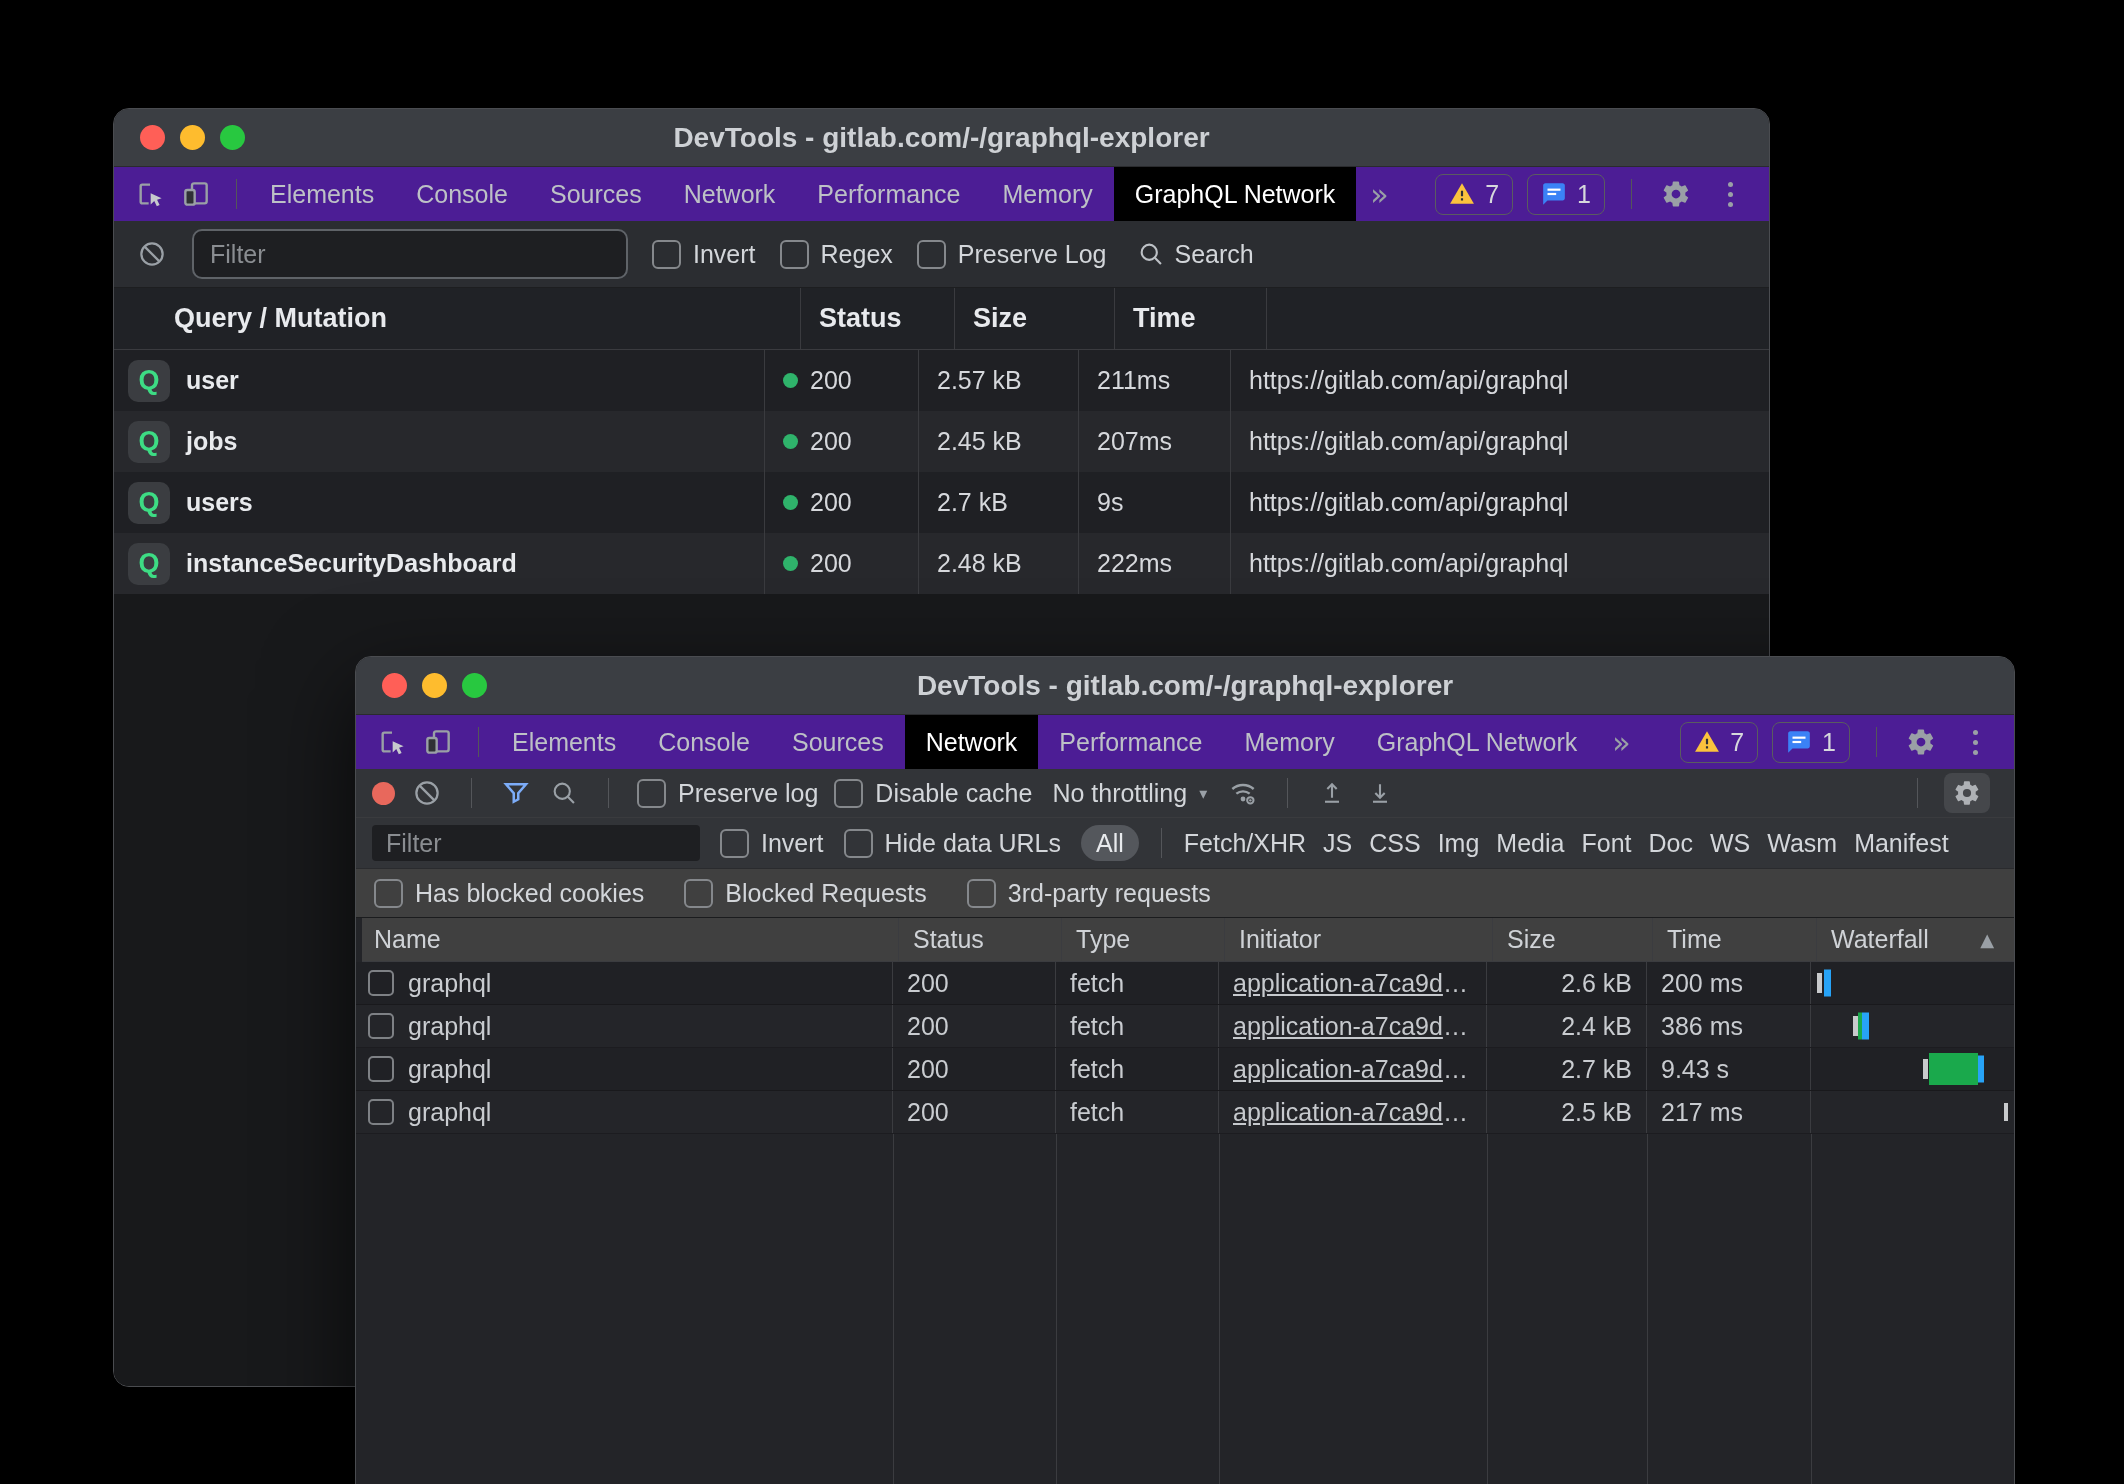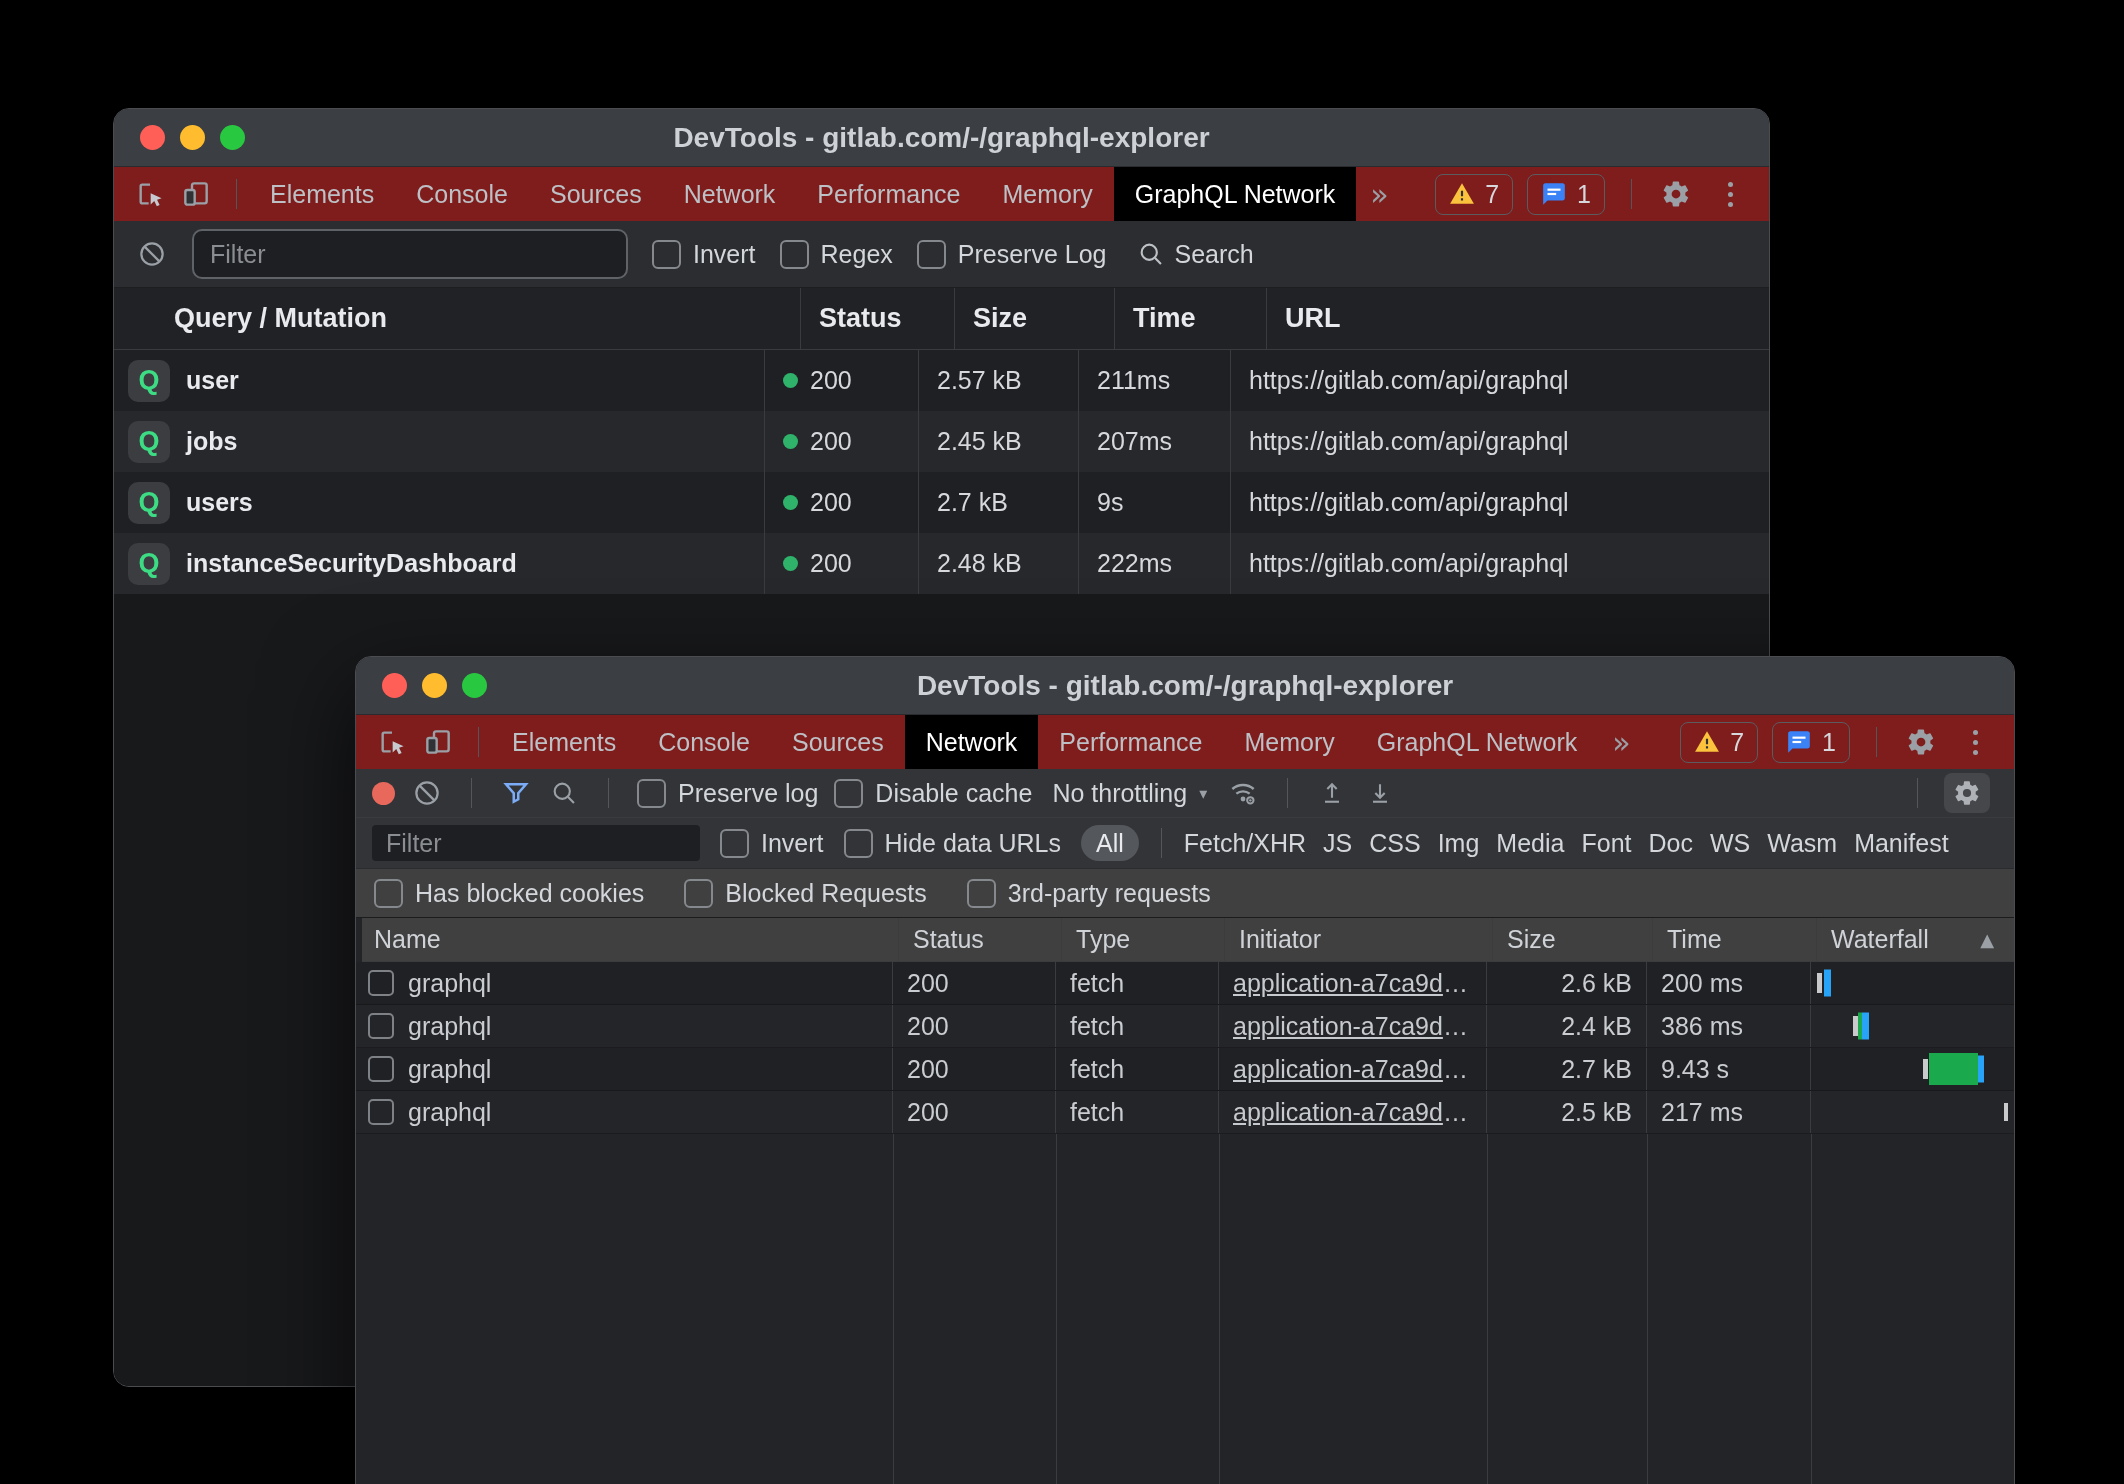--- a/index.html
+++ b/index.html
@@ -8,21 +8,21 @@
 
   
   .window{position:absolute;border-radius:16px;overflow:hidden;background:#232428;
     box-shadow:0 30px 90px rgba(0,0,0,.7);border:1px solid #4a4c50;display:flex;flex-direction:column;}
   .titlebar{height:57px;flex:0 0 57px;background:#3b3e43;position:relative;display:flex;align-items:center;border-bottom:1px solid #2a2b2e;}
   .lights{position:absolute;left:26px;top:0;height:100%;display:flex;align-items:center;gap:15px;}
   .light{width:25px;height:25px;border-radius:50%;}
   .light.red{background:#ff5f57;} .light.yellow{background:#febc2e;} .light.green{background:#28c840;}
   .wtitle{position:absolute;left:0;right:0;text-align:center;font-size:28px;font-weight:bold;color:#ced1d5;}
 
-  .tabbar{height:54px;flex:0 0 54px;background:#7f1d1d;display:flex;align-items:center;padding:0 18px;}
+  .tabbar{height:54px;flex:0 0 54px;background:#4c1d95;display:flex;align-items:center;padding:0 18px;}
   .tbicon{width:36px;height:36px;display:flex;align-items:center;justify-content:center;margin-right:10px;}
   .vsep{width:1px;height:30px;background:#54565a;margin:0 12px;flex:0 0 1px;}
   .tab{padding:0 21px;height:54px;line-height:54px;font-size:25px;color:#bdc1c6;white-space:nowrap;}
   .tab.selected{background:#000;color:#fff;}
   .chev2{font-size:30px;color:#9aa0a6;padding:0 14px;font-family:"DejaVu Sans",sans-serif;}
   .tb-right{margin-left:auto;display:flex;align-items:center;gap:14px;padding-right:8px;}
   .badge{display:flex;align-items:center;gap:10px;border:1px solid #5a5c60;border-radius:8px;padding:5px 13px;}
   .badge .num{font-size:25px;color:#d6d8dc;}
   .dots{display:flex;flex-direction:column;gap:5px;padding:0 10px;}
   .dots i{width:5px;height:5px;border-radius:50%;background:#9aa0a6;display:block;}
@@ -197,23 +197,20 @@
           </div>
         <div class="gc c1">
             <span>Status</span>
           </div>
         <div class="gc c2">
             <span>Size</span>
           </div>
         <div class="gc c3">
             <span>Time</span>
           </div>
-        <div class="gc c4">
-            <span>URL</span>
-          </div>
       </div>
 
       <div class="gql-row">
         <div class="gc c0">
             <span class="qbadge">Q</span>
             <span class="reqname">user</span>
           </div>
         <div class="gc c1">
             <span class="stdot"></span>
             <span>200</span>

